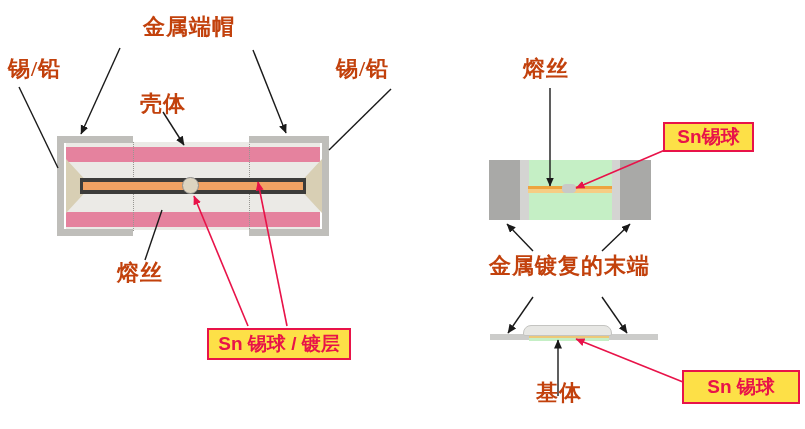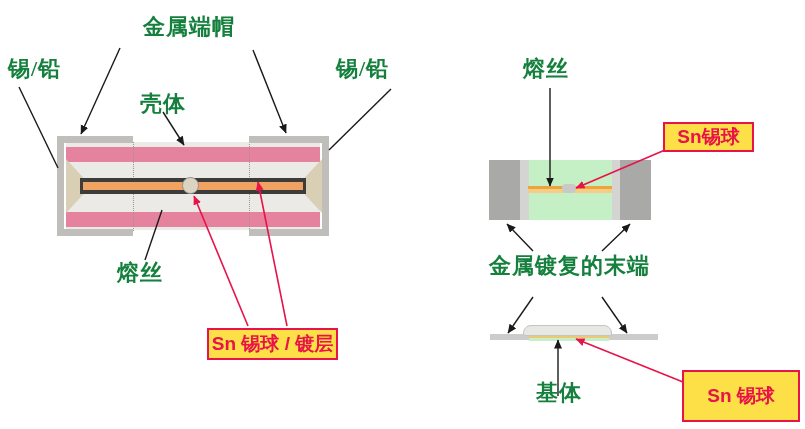--- a/index.html
+++ b/index.html
@@ -2,21 +2,21 @@
 <html style="--annotation_red: #e81349; --body_pink: #e5829e; --body_gray: #ebeae6; --cap_gray: #bfbeba; --solder_tan: #d8cfb4; --wire_orange: #f0a263; --wire_outline: #3c3c3a; --ball_tan: #dcd4c0; --chip_green: #c5efc5; --chip_terminal_gray: #a9a9a7; --chip_wire_orange: #eda43e; --chip_wire_light: #f6cd84; --substrate_gray: #ccccca; --dome_gray: #e7e7e4;"><head>
 <meta charset="utf-8">
 <style>
   html,body{margin:0;padding:0;background:#fff;}
   .canvas{
     position:relative;width:805px;height:429px;background:#fff;overflow:hidden;
     font-family:"Liberation Serif","DejaVu Serif",serif;
   }
   .abs{position:absolute;}
   .lab{
-    position:absolute;font-weight:bold;color:#15803d;font-size:22px;line-height:1.15;
+    position:absolute;font-weight:bold;color:#c2410c;font-size:22px;line-height:1.15;
     white-space:nowrap;z-index:10;letter-spacing:1px;text-align:right;
   }
   
   .lbody{left:66px;top:142px;width:254px;height:88px;background:var(--body_gray);z-index:1;}
   .pink{background:var(--body_pink);z-index:2;}
   .pink.top{left:66px;top:147px;width:254px;height:15px;}
   .pink.bot{left:66px;top:212px;width:254px;height:15px;}
   .dotline{width:0;border-left:1px dotted #979792;height:89px;top:142px;z-index:4;}
   .cap{border:7px solid var(--cap_gray);background:transparent;z-index:5;box-sizing:border-box;}
   .cap.left{left:57px;top:136px;width:76px;height:100px;border-right:none;}
@@ -43,23 +43,23 @@
   .sub-green{left:529px;top:338px;width:80px;height:2.5px;background:var(--chip_green);z-index:2;}
   .sub-dome{left:523px;top:325px;width:89px;height:11px;background:var(--dome_gray);
             border:1px solid #c4c4c1;border-radius:8px 8px 2px 2px;box-sizing:border-box;z-index:3;}
   
   .redbox{
     position:absolute;border:2px solid var(--annotation_red);color:var(--annotation_red);
     font-family:"Liberation Sans","DejaVu Sans",sans-serif;font-weight:bold;
     display:flex;align-items:center;justify-content:center;white-space:nowrap;
     box-sizing:border-box;z-index:10;background:#fde047;
   }
-  .redbox.lft{left:207px;top:328px;width:131px;height:32px;font-size:19px;}
+  .redbox.lft{left:207px;top:328px;width:144px;height:32px;font-size:19px;}
   .redbox.topr{left:663px;top:122px;width:91px;height:30px;font-size:19px;}
-  .redbox.botr{left:682px;top:370px;width:118px;height:52px;font-size:19px;}
+  .redbox.botr{left:682px;top:370px;width:118px;height:34px;font-size:19px;}
   
   svg.overlay{position:absolute;left:0;top:0;z-index:8;pointer-events:none;}
   .ln-b{stroke:#1a1a1a;stroke-width:1.4;fill:none;}
   .ln-r{stroke:var(--annotation_red);stroke-width:1.6;fill:none;}
   .m-b{fill:#1a1a1a;}
   .m-r{fill:var(--annotation_red);}
 </style>
 </head>
 <body>
 

